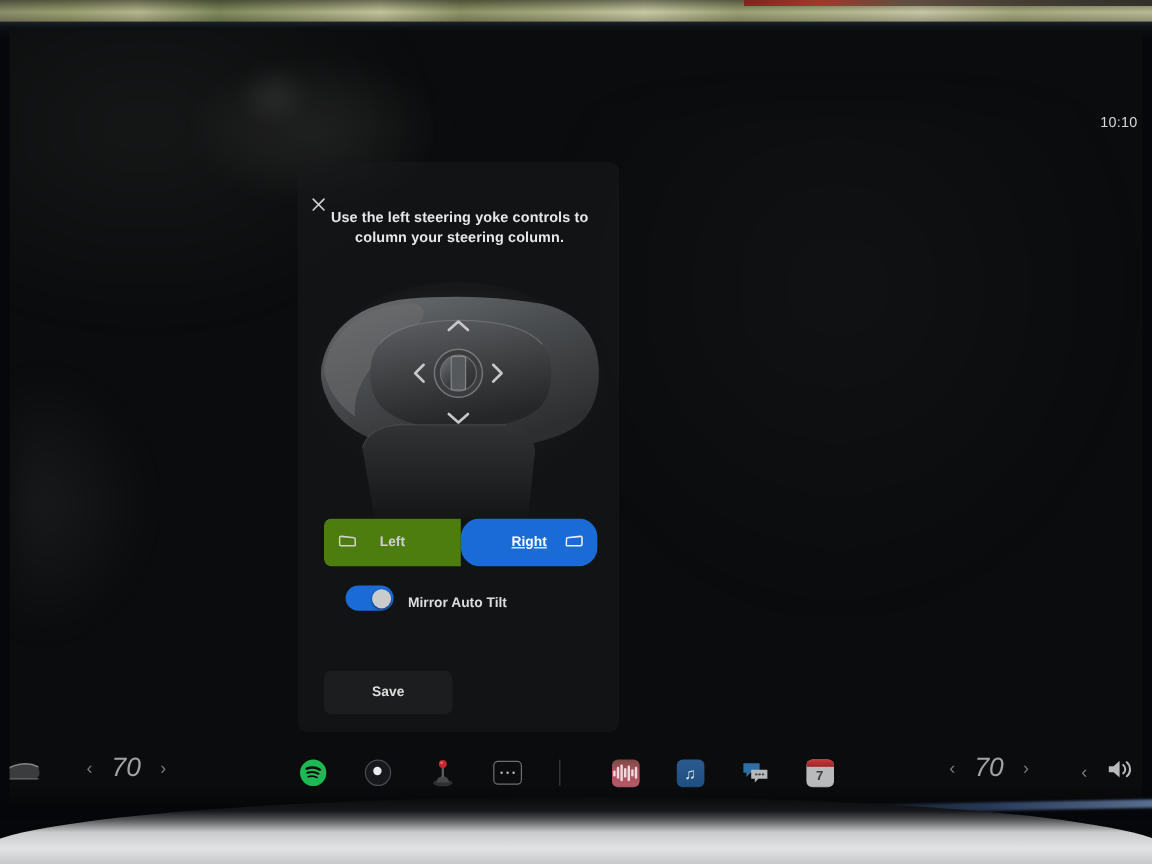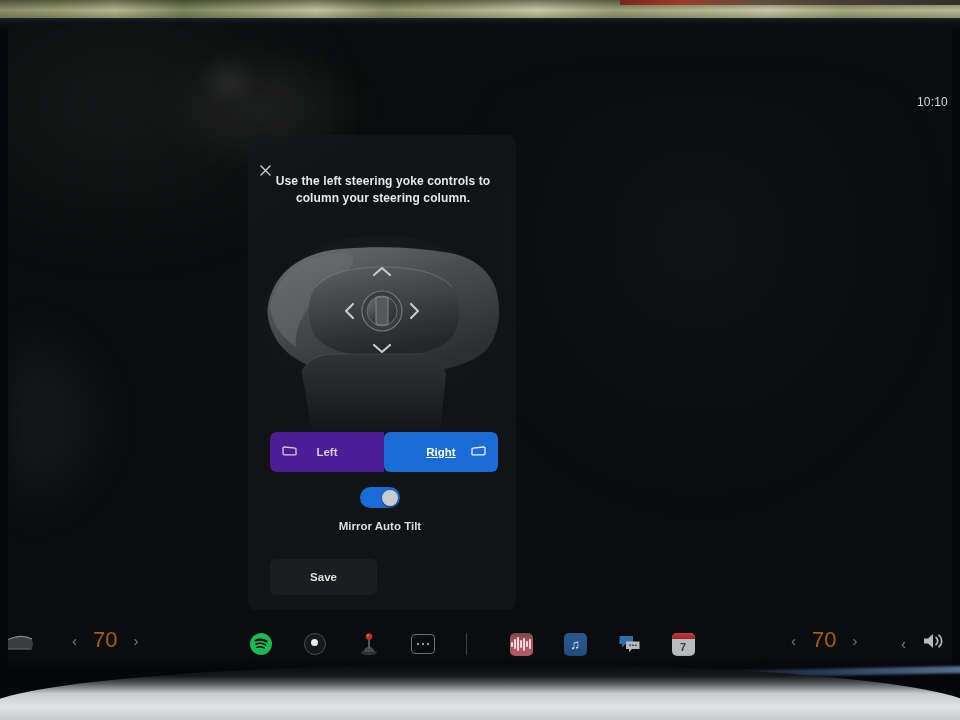--- a/index.html
+++ b/index.html
@@ -135,34 +135,34 @@
     width: 228px; height: 40px;
     display: flex;
     border-radius: 6px;
     overflow: hidden;
   }
   .seg-btn {
     flex: 1 1 50%;
     display: flex; align-items: center; justify-content: space-between;
     padding: 0 12px;
     font-size: 11.5px; font-weight: bold; color: #cfd0d1;
-    background: #4c1d95;
+    background: #4d7c0f;
     cursor: pointer;
   }
   .seg-btn.left  { border-radius: 6px 0 0 6px; }
-  .seg-btn.right { border-radius: 6px; text-decoration: underline; }
+  .seg-btn.right { border-radius: 16px; text-decoration: underline; }
   .seg-btn.active { background: #1a6bd6; color: #ffffff; }
   .seg-btn.left .seg-label  { flex: 1; text-align: center; }
   .seg-btn.right .seg-label { flex: 1; text-align: center; }
 
   
   .trow {
-    position: absolute; left: 22px;
+    position: absolute; left: 40px;
     width: 220px; height: 22px;
-    display: flex; align-items: center; gap: 12px; flex-direction: column;
+    display: flex; align-items: flex-end; gap: 12px;
   }
   .trow.r1 { top: 352px; }
   .trow.r2 { top: 388px; }
   .toggle {
     width: 40px; height: 21px; border-radius: 11px;
     background: #1a6bd6; position: relative; cursor: pointer; flex: 0 0 auto;
   }
   .toggle .knob {
     position: absolute; top: 2.5px; right: 2.5px;
     width: 16px; height: 16px; border-radius: 50%;
@@ -192,21 +192,21 @@
     color: #9a9b9c;
   }
   .tb-car { position: absolute; left: -8px; top: 14px; width: 34px; height: 26px; }
   .temp {
     position: absolute; top: 10px;
     display: flex; align-items: center; gap: 16px;
   }
   .temp.driver    { left: 64px; }
   .temp.passenger { left: 783px; }
   .chev { font-size: 15px; color: #7c7d7e; cursor: pointer; line-height: 1; }
-  .temp-val { font-size: 22px; color: #a16207; font-weight: normal; }
+  .temp-val { font-size: 22px; color: #a3a3a3; font-weight: normal; font-style: italic; }
 
   .apps {
     position: absolute; left: 238px; top: 12px;
     display: flex; align-items: center; gap: 24px;
   }
   .app { width: 30px; height: 30px; display: flex; align-items: center; justify-content: center; cursor: pointer; }
   .divider { width: 1px; height: 22px; background: #3c3d3e; margin: 0 4px; }
 
   .vol { position: absolute; right: 6px; top: 14px; display: flex; align-items: center; gap: 16px; }
 

